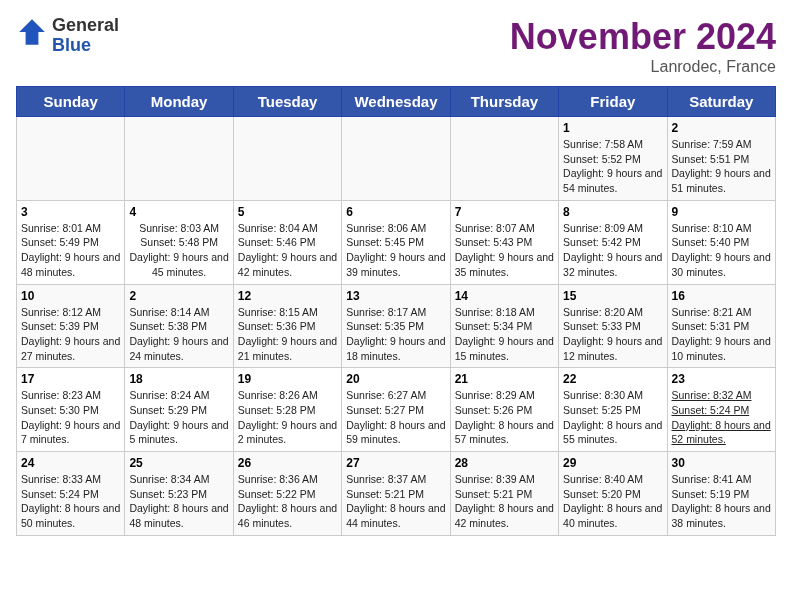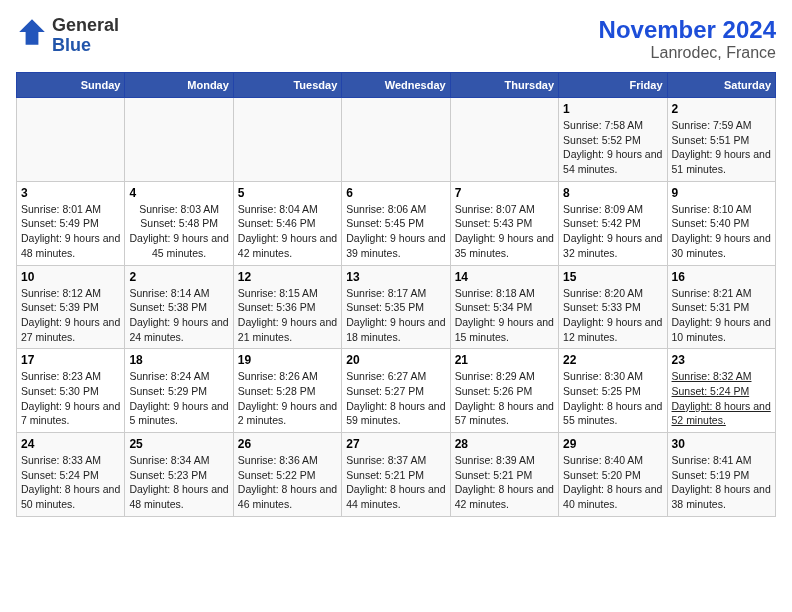--- a/index.html
+++ b/index.html
@@ -37,39 +37,39 @@
       color: #2255aa;
     }
     .logo-icon {
       width: 32px;
       height: 32px;
     }
     .title-section {
       text-align: right;
     }
     .month-title {
-      font-size: 24px;
+      font-size: 36px;
       font-weight: bold;
-      color: #1d4ed8;
+      color: #701a75;
     }
     .location-title {
       font-size: 16px;
       color: #555;
     }
     .calendar-table {
       width: 100%;
       border-collapse: collapse;
       font-size: 11px;
     }
     .calendar-table thead th {
       background: #3355aa;
       color: #fff;
       padding: 6px 4px;
-      text-align: right;
-      font-size: 11px;
+      text-align: center;
+      font-size: 15px;
       border: 1px solid #2244aa;
     }
     .calendar-table tbody td {
       vertical-align: top;
       border: 1px solid #ccc;
       padding: 4px;
       min-height: 80px;
       width: calc(100% / 7);
     }
     .calendar-table tbody tr:nth-child(odd) td {

